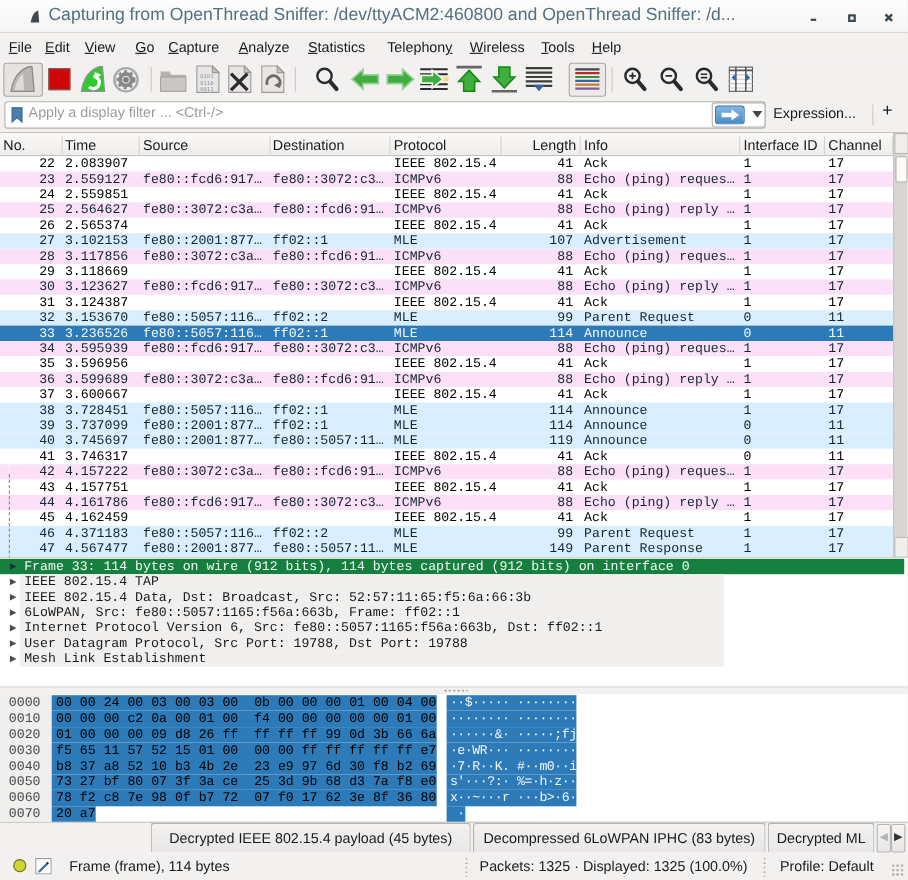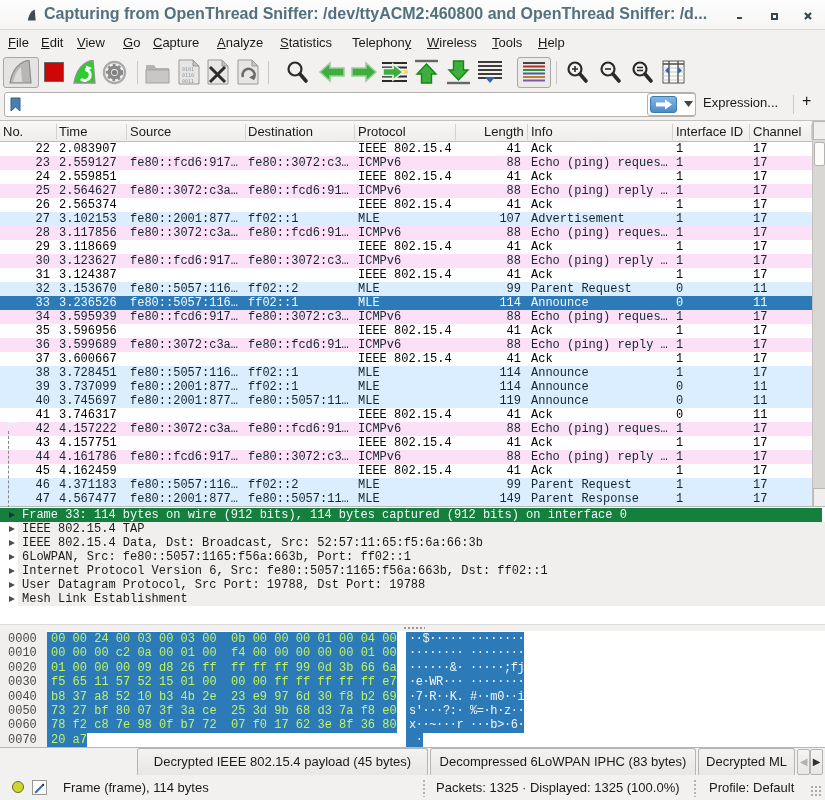--- a/index.html
+++ b/index.html
@@ -1,19 +1,19 @@
 <!DOCTYPE html>
 <html><head><meta charset="utf-8"><style>
 *{margin:0;padding:0;box-sizing:border-box}
 body{width:825px;height:800px;overflow:hidden;font-family:"Liberation Sans",sans-serif;background:#f2f1f0}
 #win{position:absolute;left:0;top:0;width:825px;height:800px;background:#f2f1f0}
 .abs{position:absolute}
 
 #title{position:absolute;left:0;top:0;width:825px;height:30px;background:linear-gradient(#fdfdfd,#f6f5f4);border-bottom:1px solid #d8d7d5}
-#title .txt{position:absolute;left:44px;top:5px;font-size:16px;font-weight:bold;color:#53707d;letter-spacing:0px}
+#title .txt{position:absolute;left:44px;top:5px;font-size:16px;font-weight:normal;color:#53707d;letter-spacing:0px}
 
 #menubar{position:absolute;left:0;top:30px;width:809px;height:26px;background:#f2f1f0}
 #menubar span{position:absolute;top:5px;font-size:13px;color:#1a1a1a}
 #menubar u{text-decoration:underline}
 
 #toolbar{position:absolute;left:0;top:56px;width:825px;height:33px;background:#f2f1f0}
 .tsep{position:absolute;top:5px;width:1px;height:23px;background:#cbc9c7}
 .pressbox{position:absolute;top:1px;height:31px;background:#e6e4e2;border:1px solid #a9a7a4;border-radius:3px}
 
 #filter{position:absolute;left:0;top:89px;width:825px;height:32px;background:#f2f1f0;border-bottom:1px solid #c3c1bf}
@@ -40,33 +40,33 @@
 
 .sbar{position:absolute;background:#d9d7d4;border-left:1px solid #c3c1bf}
 .sbtn{position:absolute;left:0;width:13px;height:19px;background:#f1efed;border:1px solid #bab8b6}
 .sarr{position:absolute;left:3px;width:0;height:0}
 .sthumb{position:absolute;left:1px;width:11px;background:#fcfbfa;border:1px solid #b4b2b0;border-radius:2px}
 
 #dpane{position:absolute;left:0;top:507px;width:825px;height:117px;background:#fff}
 .drow{position:absolute;left:0;width:825px;height:14px;font-family:"Liberation Mono",monospace;font-size:12px;color:#1a1a1a;white-space:nowrap}
 .drow .t{position:absolute;left:22px;top:0;line-height:14px}
 .drow.sel{background:#15803d;color:#f4f9fc;width:822px}
-.drow.alt{background:#f0efee;left:18px;width:808px}
+.drow.alt{background:#f0efee;left:18px;width:640px}
 .drow.alt .t{left:4px}
 .tri{position:absolute;left:-9px;top:3.5px;width:0;height:0;border-left:6px solid #4d4d4d;border-top:3.5px solid transparent;border-bottom:3.5px solid transparent}
 .tri.d{border-left-color:#16303c}
 
 #split{position:absolute;left:0;top:624px;width:825px;height:7px;background:#f2f1f0;border-top:1px solid #dddcda}
 #split .dots{position:absolute;left:403px;top:2px;width:22px;height:2px;background-image:radial-gradient(circle,#9a9896 1px,transparent 1px);background-size:4px 2px}
 
 #hpane{position:absolute;left:0;top:631px;width:825px;height:117px;background:#fff;border-bottom:1px solid #b9b7b5;font-family:"Liberation Mono",monospace;font-size:12px}
 #hgutter{position:absolute;left:0;top:0;width:47px;height:116px;background:#f0efed}
 .hrow{position:absolute;left:0;width:825px;height:14px;white-space:pre}
 .hoff{position:absolute;left:8px;color:#4a4a4a;line-height:14px}
-.hhex{position:absolute;left:47px;padding-left:4px;background:#2d7ab8;color:#bef264;line-height:14.4px;height:14.4px}
+.hhex{position:absolute;left:47px;padding-left:4px;background:#2d7ab8;color:#000000;line-height:14.4px;height:14.4px}
 .hasc{position:absolute;left:406px;padding-left:3px;background:#2d7ab8;color:#f2f7fb;line-height:14.4px;height:14.4px;letter-spacing:-0.42px}
 
 #tabs{position:absolute;left:0;top:748px;width:825px;height:28px;background:#f2f1f0}
 .tab{position:absolute;top:0;height:27px;background:linear-gradient(#f3f2f1,#e9e7e5);border:1px solid #b7b5b3;border-bottom:none;border-radius:3px 3px 0 0;font-size:13px;color:#1a1a1a;text-align:center;line-height:26px;white-space:nowrap;overflow:hidden}
 .tab.act{background:#fff;height:28px;z-index:2}
 .tscroll{position:absolute;top:1px;width:13px;height:26px;background:linear-gradient(#f5f4f3,#e9e7e5);border:1px solid #b7b5b3;border-radius:2px;text-align:center;line-height:24px;font-size:10px;color:#2e3436}
 
 #status{position:absolute;left:0;top:776px;width:825px;height:24px;background:#f2f1f0;font-size:13px;color:#1a1a1a}
 #status .dotsep{position:absolute;top:3px;width:2px;height:18px;background-image:radial-gradient(circle,#b5b3b1 0.8px,transparent 0.8px);background-size:2px 4px}
 </style></head><body>
@@ -204,20 +204,21 @@
         <path d="M7 1 v22 M16 1 v22" stroke="#555" stroke-width="1.4"></path>
         <path d="M7 7 l-4 3.5 4 3.5 z" fill="#3465a4"></path>
         <path d="M16 7 l4 3.5 -4 3.5 z" fill="#3465a4"></path>
       </svg>
 </div>
 <div id="filter">
  <div id="finput"></div>
  <svg class="abs" style="left:10px;top:8px" width="11" height="15" viewBox="0 0 11 15">
         <path d="M1 1 h9 v13 l-4.5-4 L1 14 Z" fill="#4d7fae" stroke="#31618f"></path>
       </svg>
+ <div id="fph">Apply a display filter ... &lt;Ctrl-/&gt;</div>
  <div class="abs" style="left:647px;top:4px;width:49px;height:23px;border-radius:3px;background:#fff;border:1px solid #b4b2af"></div>
       <div class="abs" style="left:650px;top:7px;width:27px;height:17px;border-radius:3px;background:linear-gradient(#85b6e2,#4a8cc7);border:1px solid #3c79b0"></div>
  <svg class="abs" style="left:655px;top:10px" width="18" height="11" viewBox="0 0 18 11">
         <path d="M10 0.5 L17 5.5 L10 10.5 V7.5 H1 V3.5 H10 Z" fill="#fff"></path>
       </svg>
  <svg class="abs" style="left:684px;top:12px" width="9" height="6" viewBox="0 0 9 6">
         <path d="M0 0 h9 l-4.5 6 z" fill="#444"></path>
       </svg>
  <div id="fexpr">Expression...</div>
  <div id="fsep"></div>
@@ -554,21 +555,21 @@
  <div class="drow alt" style="top:15px">
         <span class="tri"></span>
         <span class="t">IEEE 802.15.4 TAP</span>
       </div>
  <div class="drow alt" style="top:29px">
         <span class="tri"></span>
         <span class="t">IEEE 802.15.4 Data, Dst: Broadcast, Src: 52:57:11:65:f5:6a:66:3b</span>
       </div>
  <div class="drow alt" style="top:43px">
         <span class="tri"></span>
-        <span class="t">6LoWPAN, Src: fe80::5057:1165:f56a:663b, Port: ff02::1</span>
+        <span class="t">6LoWPAN, Src: fe80::5057:1165:f56a:663b, Frame: ff02::1</span>
       </div>
  <div class="drow alt" style="top:57px">
         <span class="tri"></span>
         <span class="t">Internet Protocol Version 6, Src: fe80::5057:1165:f56a:663b, Dst: ff02::1</span>
       </div>
  <div class="drow alt" style="top:71px">
         <span class="tri"></span>
         <span class="t">User Datagram Protocol, Src Port: 19788, Dst Port: 19788</span>
       </div>
  <div class="drow alt" style="top:85px">

